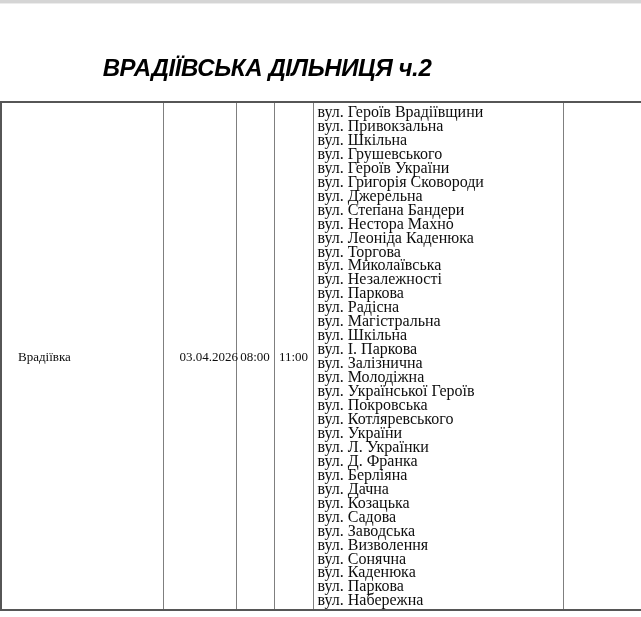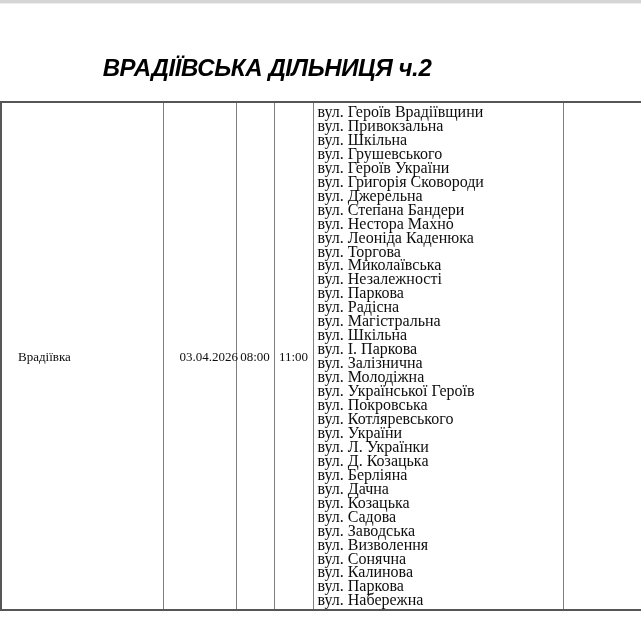--- a/index.html
+++ b/index.html
@@ -109,28 +109,28 @@
           <div class="street-line">вул. Магістральна</div>
           <div class="street-line">вул. Шкільна</div>
           <div class="street-line">вул. І. Паркова</div>
           <div class="street-line">вул. Залізнична</div>
           <div class="street-line">вул. Молодіжна</div>
           <div class="street-line">вул. Української Героїв</div>
           <div class="street-line">вул. Покровська</div>
           <div class="street-line">вул. Котляревського</div>
           <div class="street-line">вул. України</div>
           <div class="street-line">вул. Л. Українки</div>
-          <div class="street-line">вул. Д. Козацька</div>
+          <div class="street-line">вул. Д. Франка</div>
           <div class="street-line">вул. Берліяна</div>
           <div class="street-line">вул. Дачна</div>
           <div class="street-line">вул. Козацька</div>
           <div class="street-line">вул. Садова</div>
           <div class="street-line">вул. Заводська</div>
           <div class="street-line">вул. Визволення</div>
           <div class="street-line">вул. Сонячна</div>
-          <div class="street-line">вул. Калинова</div>
+          <div class="street-line">вул. Каденюка</div>
           <div class="street-line">вул. Паркова</div>
           <div class="street-line">вул. Набережна</div>
         </td>
       <td class="cell-empty"></td>
     </tr>
   </tbody>
 </table>
 
 </body></html>

